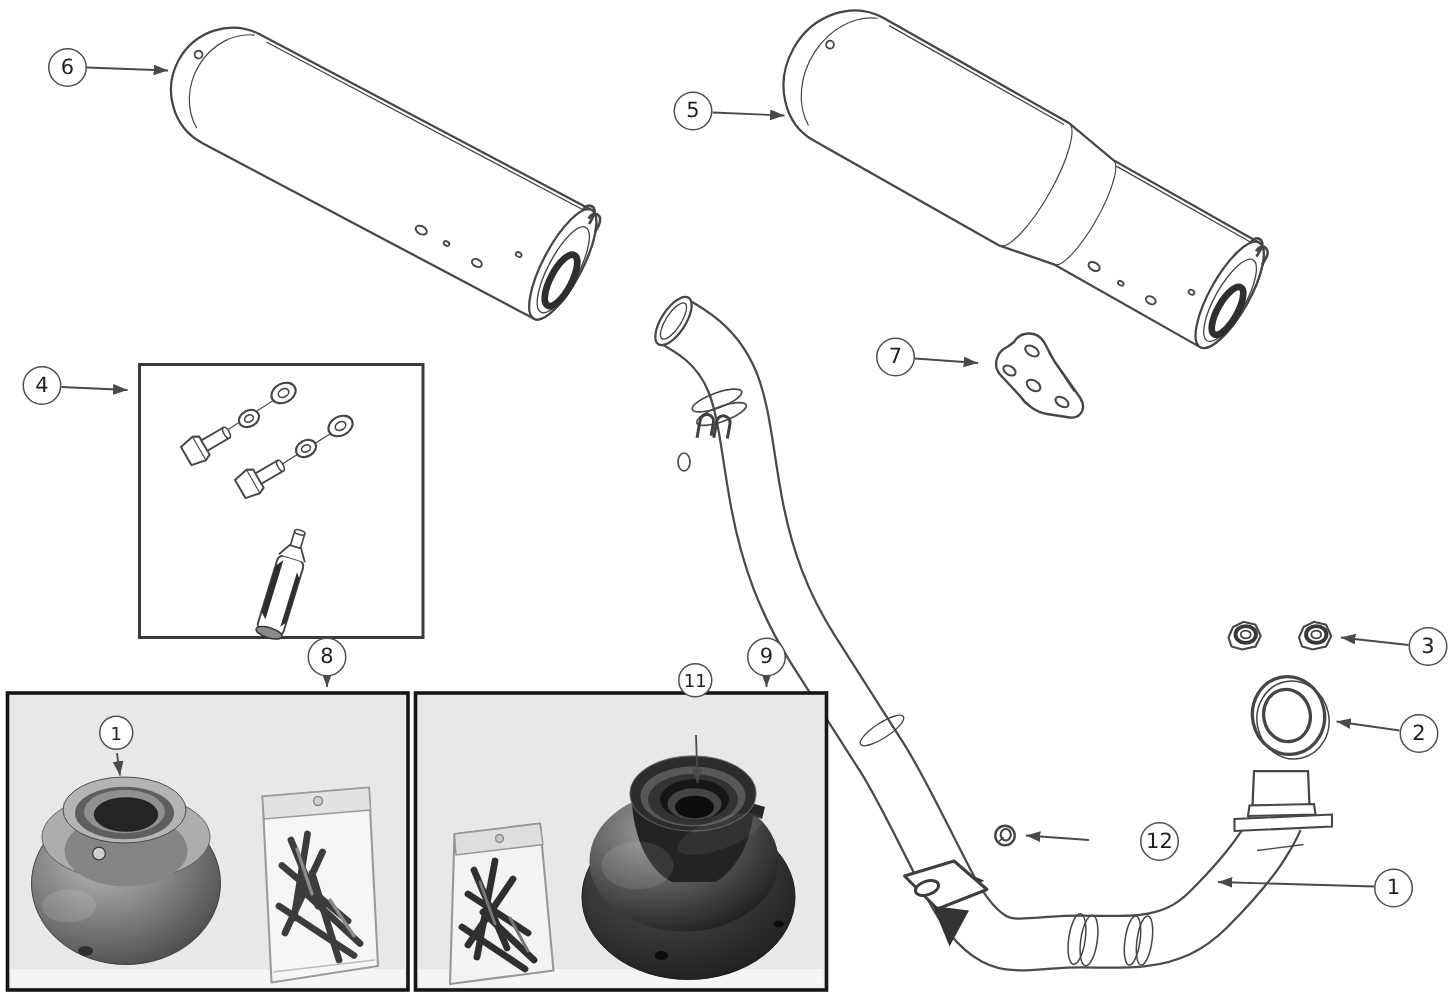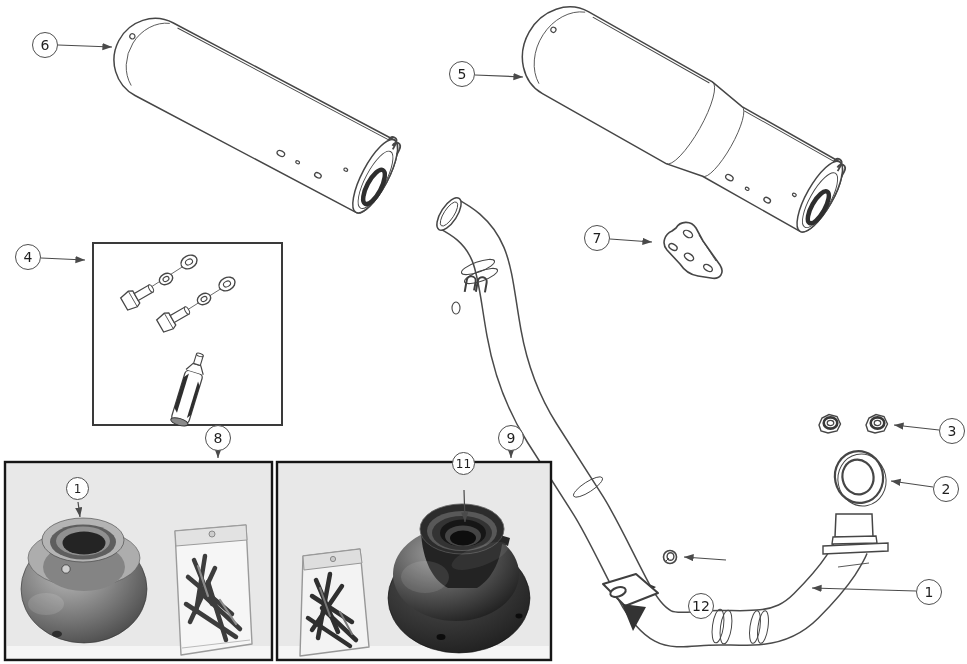--- a/index.html
+++ b/index.html
@@ -294,19 +294,19 @@
     </div>
   <div class="callout" style="left:205px;top:425px;">
       <span>8</span>
     </div>
   <div class="callout" style="left:498px;top:425px;">
       <span>9</span>
     </div>
   <div class="callout small" style="left:66px;top:477px;">
       <span>1</span>
     </div>
-  <div class="callout small" style="left:452px;top:452px;text-align:right;">
+  <div class="callout small" style="left:452px;top:442px;text-align:right;">
       <span>11</span>
     </div>
-  <div class="callout" style="left:688px;top:548px;margin-top:45px;">
+  <div class="callout" style="left:760px;top:548px;">
       <span>12</span>
     </div>
 </div>
 
 </body></html>

